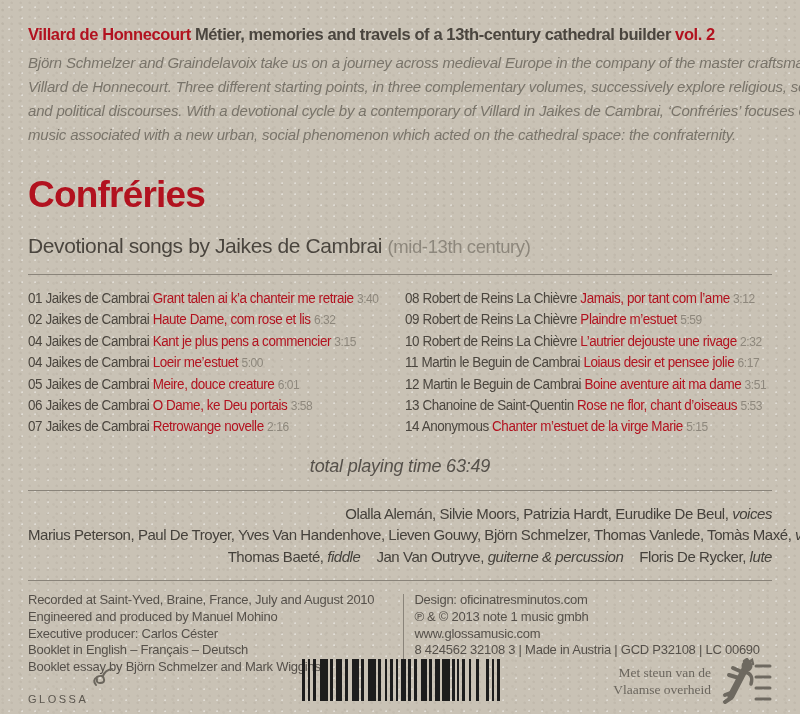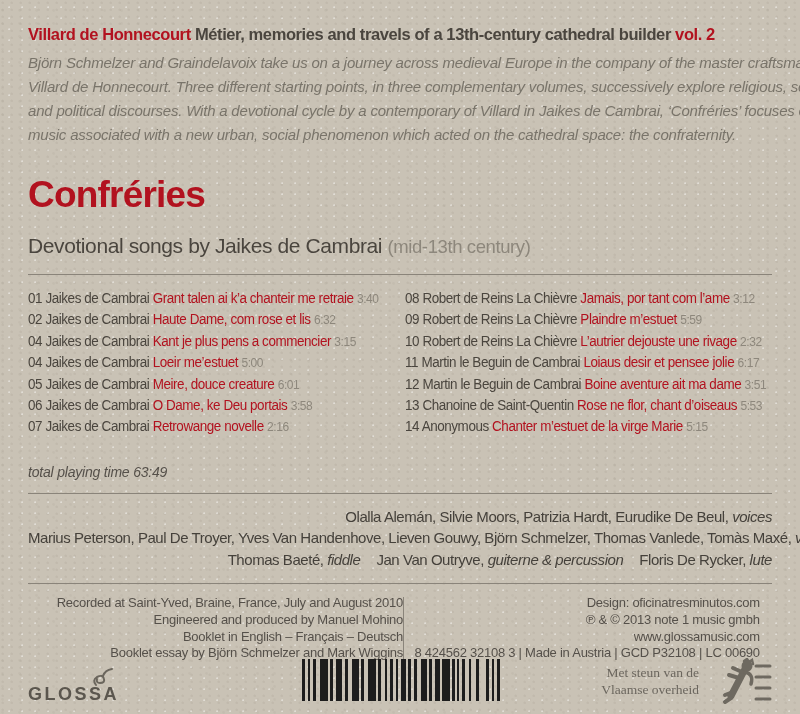--- a/index.html
+++ b/index.html
@@ -35,46 +35,46 @@
   .tracks{margin-top:13px;display:flex;}
   .tcol{width:371px;}
   .tdivider{width:1.6px;background:#8a847a;margin:2px 12px 2px 0;}
   .tcol.right{padding-left:0;}
   .trow{font-size:14px;line-height:20.4px;letter-spacing:-0.45px;white-space:nowrap;
         transform:scaleX(0.96);transform-origin:0 50%;}
   .trow .tno{color:#4a453e;}
   .trow .ttl{color:#b2121f;}
   .trow .tm{color:#8d877c;font-size:12.5px;}
 
-  .total{margin-top:26px;text-align:left;font-style:italic;font-size:14px;color:#55504a;letter-spacing:-0.2px;}
+  .total{margin-top:18px;text-align:center;font-style:italic;font-size:18px;color:#55504a;letter-spacing:-0.2px;}
 
   .ensemble{margin-top:9px;text-align:center;font-size:22.5px;color:#b2121f;letter-spacing:-0.4px;line-height:28px;}
 
   .performers{margin-top:12px;text-align:right;font-size:15px;line-height:21.4px;letter-spacing:-0.45px;color:#45413b;white-space:nowrap;}
   .performers .role{font-style:italic;}
   .performers .gap{display:inline-block;width:16px;}
 
   
   .credits{margin-top:11px;display:flex;}
-  .ccol{font-size:13px;line-height:16.8px;letter-spacing:-0.25px;color:#55504a;white-space:nowrap;text-align:right;}
+  .ccol{font-size:13px;line-height:16.8px;letter-spacing:-0.25px;color:#55504a;white-space:nowrap;}
   .ccol.left{width:375px;}
   .cdivider{width:1.4px;background:#8a847a;margin:2px 10px 2px 0;}
 
   
   .footer{position:absolute;left:28px;right:28px;bottom:0;height:58px;}
   .glossa{position:absolute;left:0;bottom:9px;width:110px;}
-  .glossa .word{font-size:18px;font-weight:bold;letter-spacing:2.5px;color:#5b564e;}
+  .glossa .word{font-size:11px;font-weight:normal;letter-spacing:2.5px;color:#5b564e;}
   .glossa svg{position:absolute;left:62px;bottom:16px;}
   .note1{position:absolute;left:152px;bottom:11px;display:flex;align-items:flex-end;}
   .note1 .b{font-weight:bold;font-size:16.5px;color:#2f2c27;letter-spacing:-0.3px;line-height:16px;position:relative;top:-8px;}
   .note1 svg{margin:0 1px;}
   .note1 .r{font-size:16.5px;color:#2f2c27;letter-spacing:-0.3px;line-height:16px;}
   .barcode{position:absolute;left:274px;bottom:13px;}
   .support{position:absolute;right:0;bottom:10px;display:flex;align-items:center;}
-  .support .txt{font-family:"Liberation Serif", serif;font-size:13.5px;line-height:17px;color:#6b665e;text-align:right;margin-right:17px;}
+  .support .txt{font-family:"Liberation Serif", serif;font-size:13.5px;line-height:17px;color:#6b665e;text-align:right;margin-right:5px;}
 </style>
 </head>
 <body>
 
 <div class="page">
 
   <div class="hdr"><span class="red">Villard de Honnecourt</span><span> Métier, memories and travels of a 13th-century cathedral builder </span><span class="red">vol. 2</span></div>
 
   <div class="intro">
     <div>Björn Schmelzer and Graindelavoix take us on a journey across medieval Europe in the company of the master craftsman</div>
@@ -120,20 +120,21 @@
     <div><span>Marius Peterson, Paul De Troyer, Yves Van Handenhove, Lieven Gouwy, Björn Schmelzer, Thomas Vanlede, Tomàs Maxé, </span><span class="role">voices</span></div>
     <div><span>Thomas Baeté, </span><span class="role">fiddle</span><span class="gap"></span><span>Jan Van Outryve, </span><span class="role">guiterne &amp; percussion</span><span class="gap"></span><span>Floris De Rycker, </span><span class="role">lute</span></div>
   </div>
 
   <hr class="rule">
 
   <div class="credits">
     <div class="ccol left">
       <div>Recorded at Saint-Yved, Braine, France, July and August 2010</div>
       <div>Engineered and produced by Manuel Mohino</div>
+      <div>Executive producer: Carlos Céster</div>
       <div>Booklet in English – Français – Deutsch</div>
       <div>Booklet essay by Björn Schmelzer and Mark Wiggins</div>
     </div>
     <div class="cdivider"></div>
     <div class="ccol">
       <div>Design: oficinatresminutos.com</div>
       <div>℗ &amp; © 2013 note 1 music gmbh</div>
       <div>www.glossamusic.com</div>
       <div>8 424562 32108 3   |   Made in Austria   |   GCD P32108   |   LC 00690</div>
     </div>

